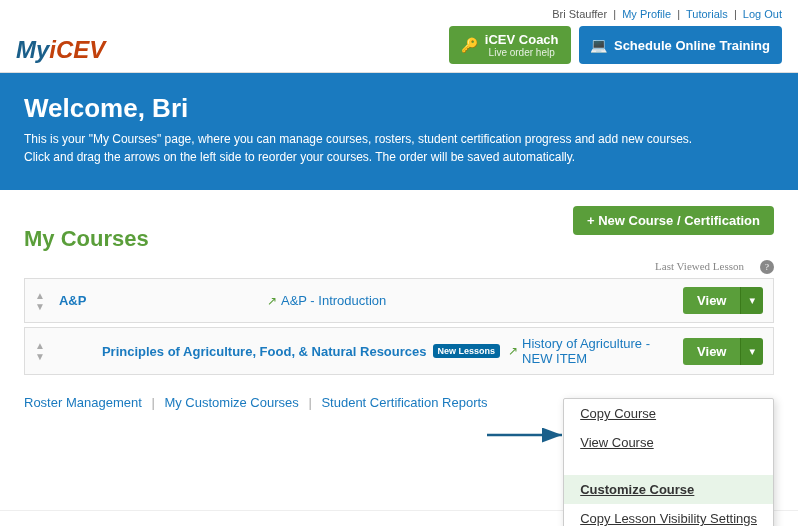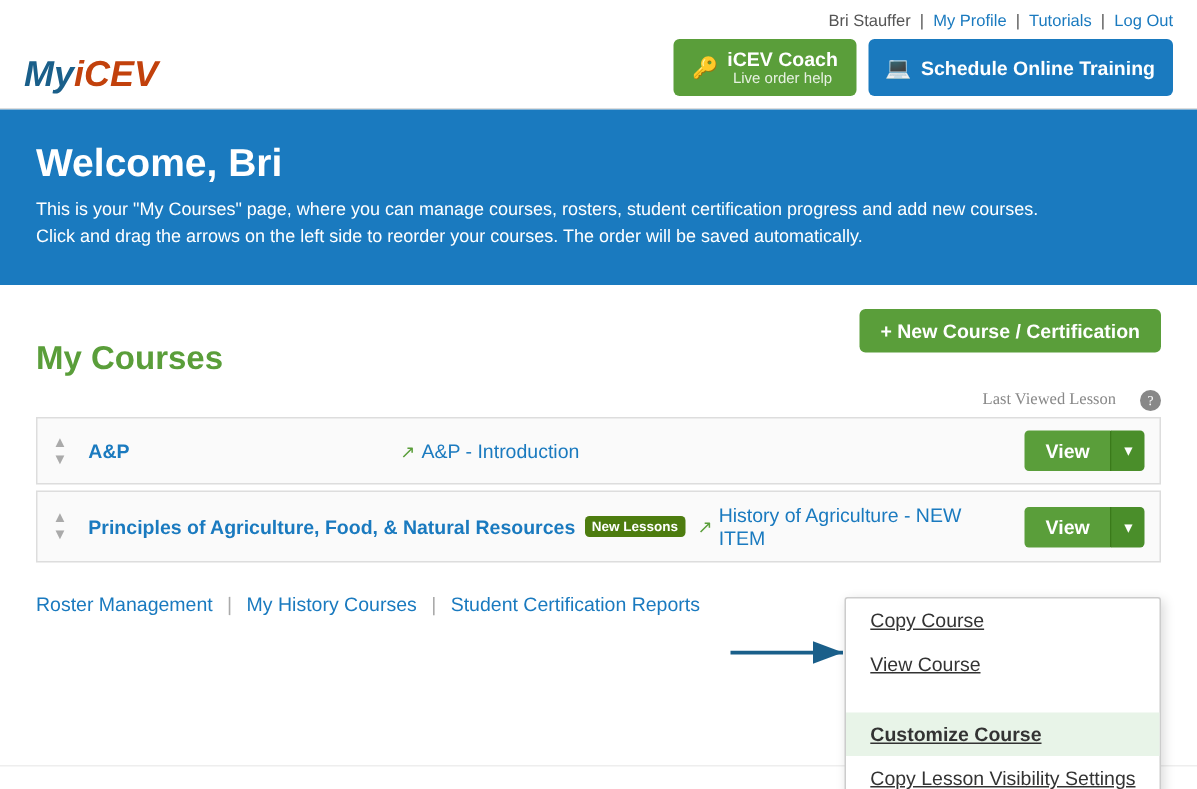--- a/index.html
+++ b/index.html
@@ -183,21 +183,21 @@
 
     .course-name {
       color: #1a7abf;
       text-decoration: none;
       font-weight: bold;
       font-size: 13px;
       min-width: 200px;
     }
 
     .new-lessons-badge {
-      background: #4d7c0f;
+      background: #0369a1;
       color: #fff;
       font-size: 9px;
       padding: 2px 5px;
       border-radius: 3px;
       margin-left: 6px;
       font-weight: bold;
     }
 
     .lesson-link-icon {
       color: #5a9e3a;
@@ -363,21 +363,21 @@
       <button class="view-btn">View</button>
       <button class="dropdown-arrow">▾</button>
     </div>
   </div>
 
   <div class="course-row">
     <div class="drag-handle">
       <span>▲</span>
       <span>▼</span>
     </div>
-    <span style="display:flex;align-items:flex-start;min-width:200px;">
+    <span style="display:flex;align-items:flex-start;min-width:200px;margin-left:43px;">
       <a href="#" class="course-name">Principles of Agriculture, Food, &amp; Natural Resources</a>
       <span class="new-lessons-badge">New Lessons</span>
     </span>
     <div class="lesson-area">
       <span class="lesson-link-icon">↗</span>
       <a href="#" class="lesson-link">History of Agriculture - NEW ITEM</a>
     </div>
     <div class="view-btn-group">
       <button class="view-btn">View</button>
       <button class="dropdown-arrow">▾</button>
@@ -400,21 +400,21 @@
     <a href="#" class="menu-item">View Course</a>
     <a href="#" class="menu-item active">Customize Course</a>
     <a href="#" class="menu-item">Copy Lesson Visibility Settings</a>
     <a href="#" class="menu-item">Combine Courses</a>
 
   </div>
 
   <div class="bottom-links">
     <a href="#">Roster Management</a>
     <span> | </span>
-    <a href="#">My History Courses</a>
+    <a href="#">My Customize Courses</a>
     <span> | </span>
     <a href="#">Student Certification Reports</a>
   </div>
 
 </div>
 
 <div class="footer">
   
   
 </div>

